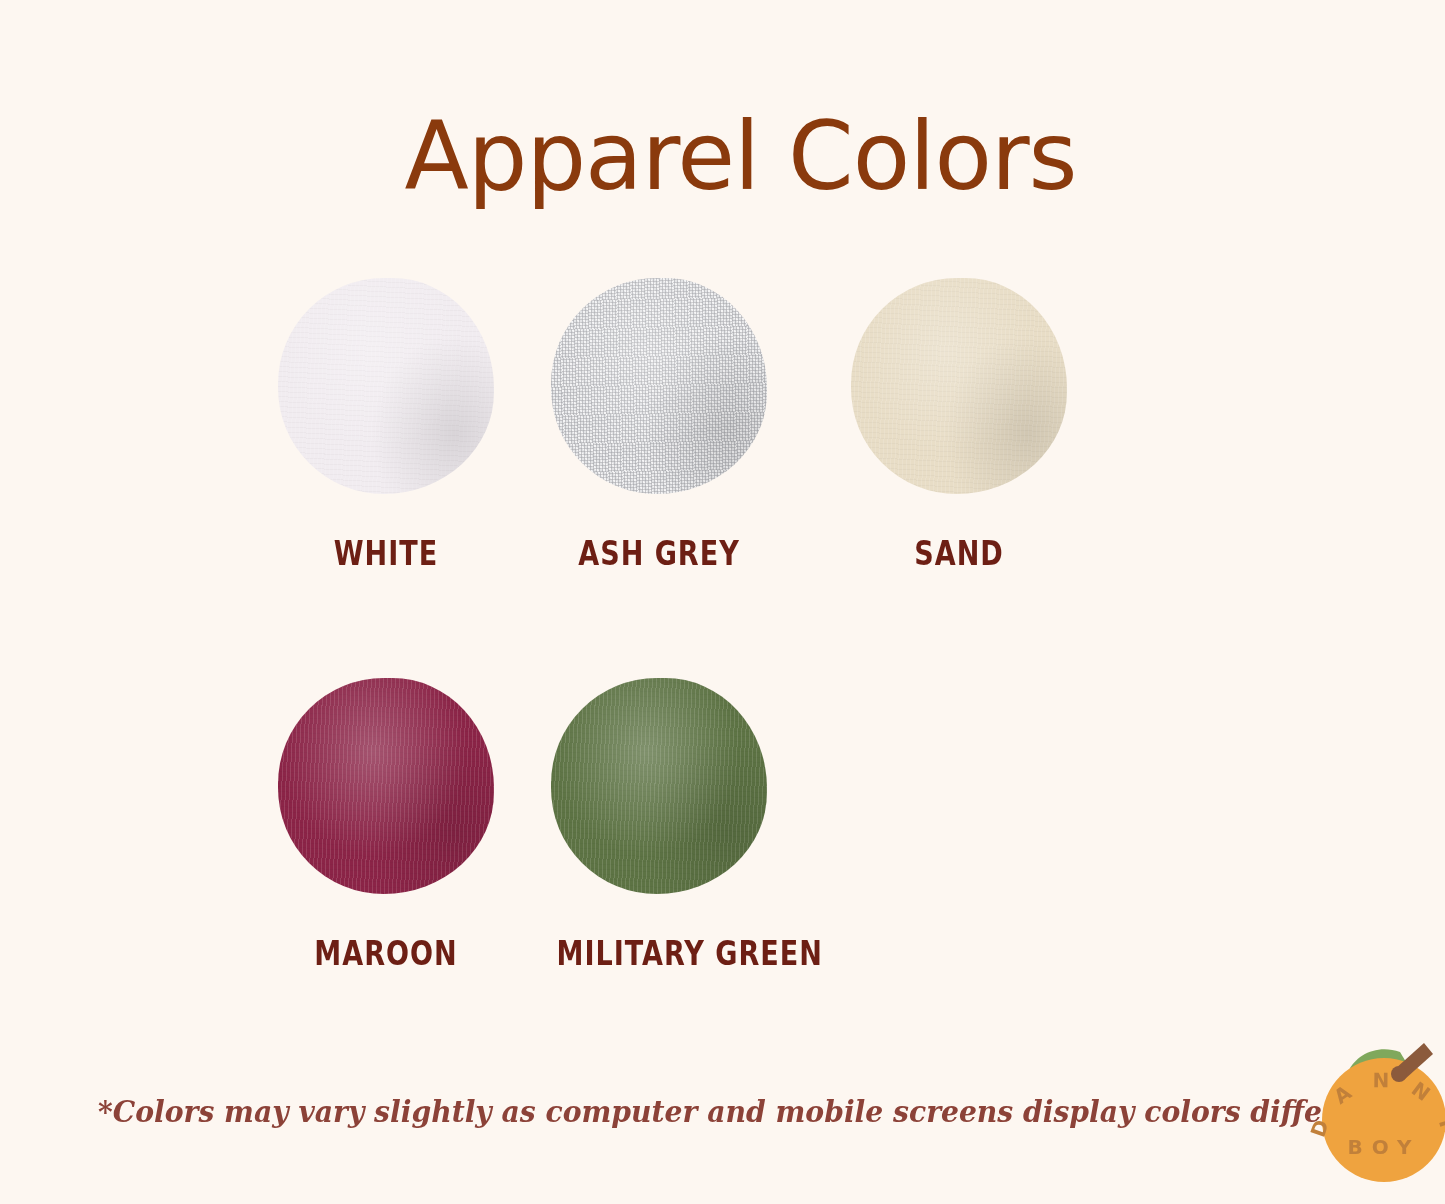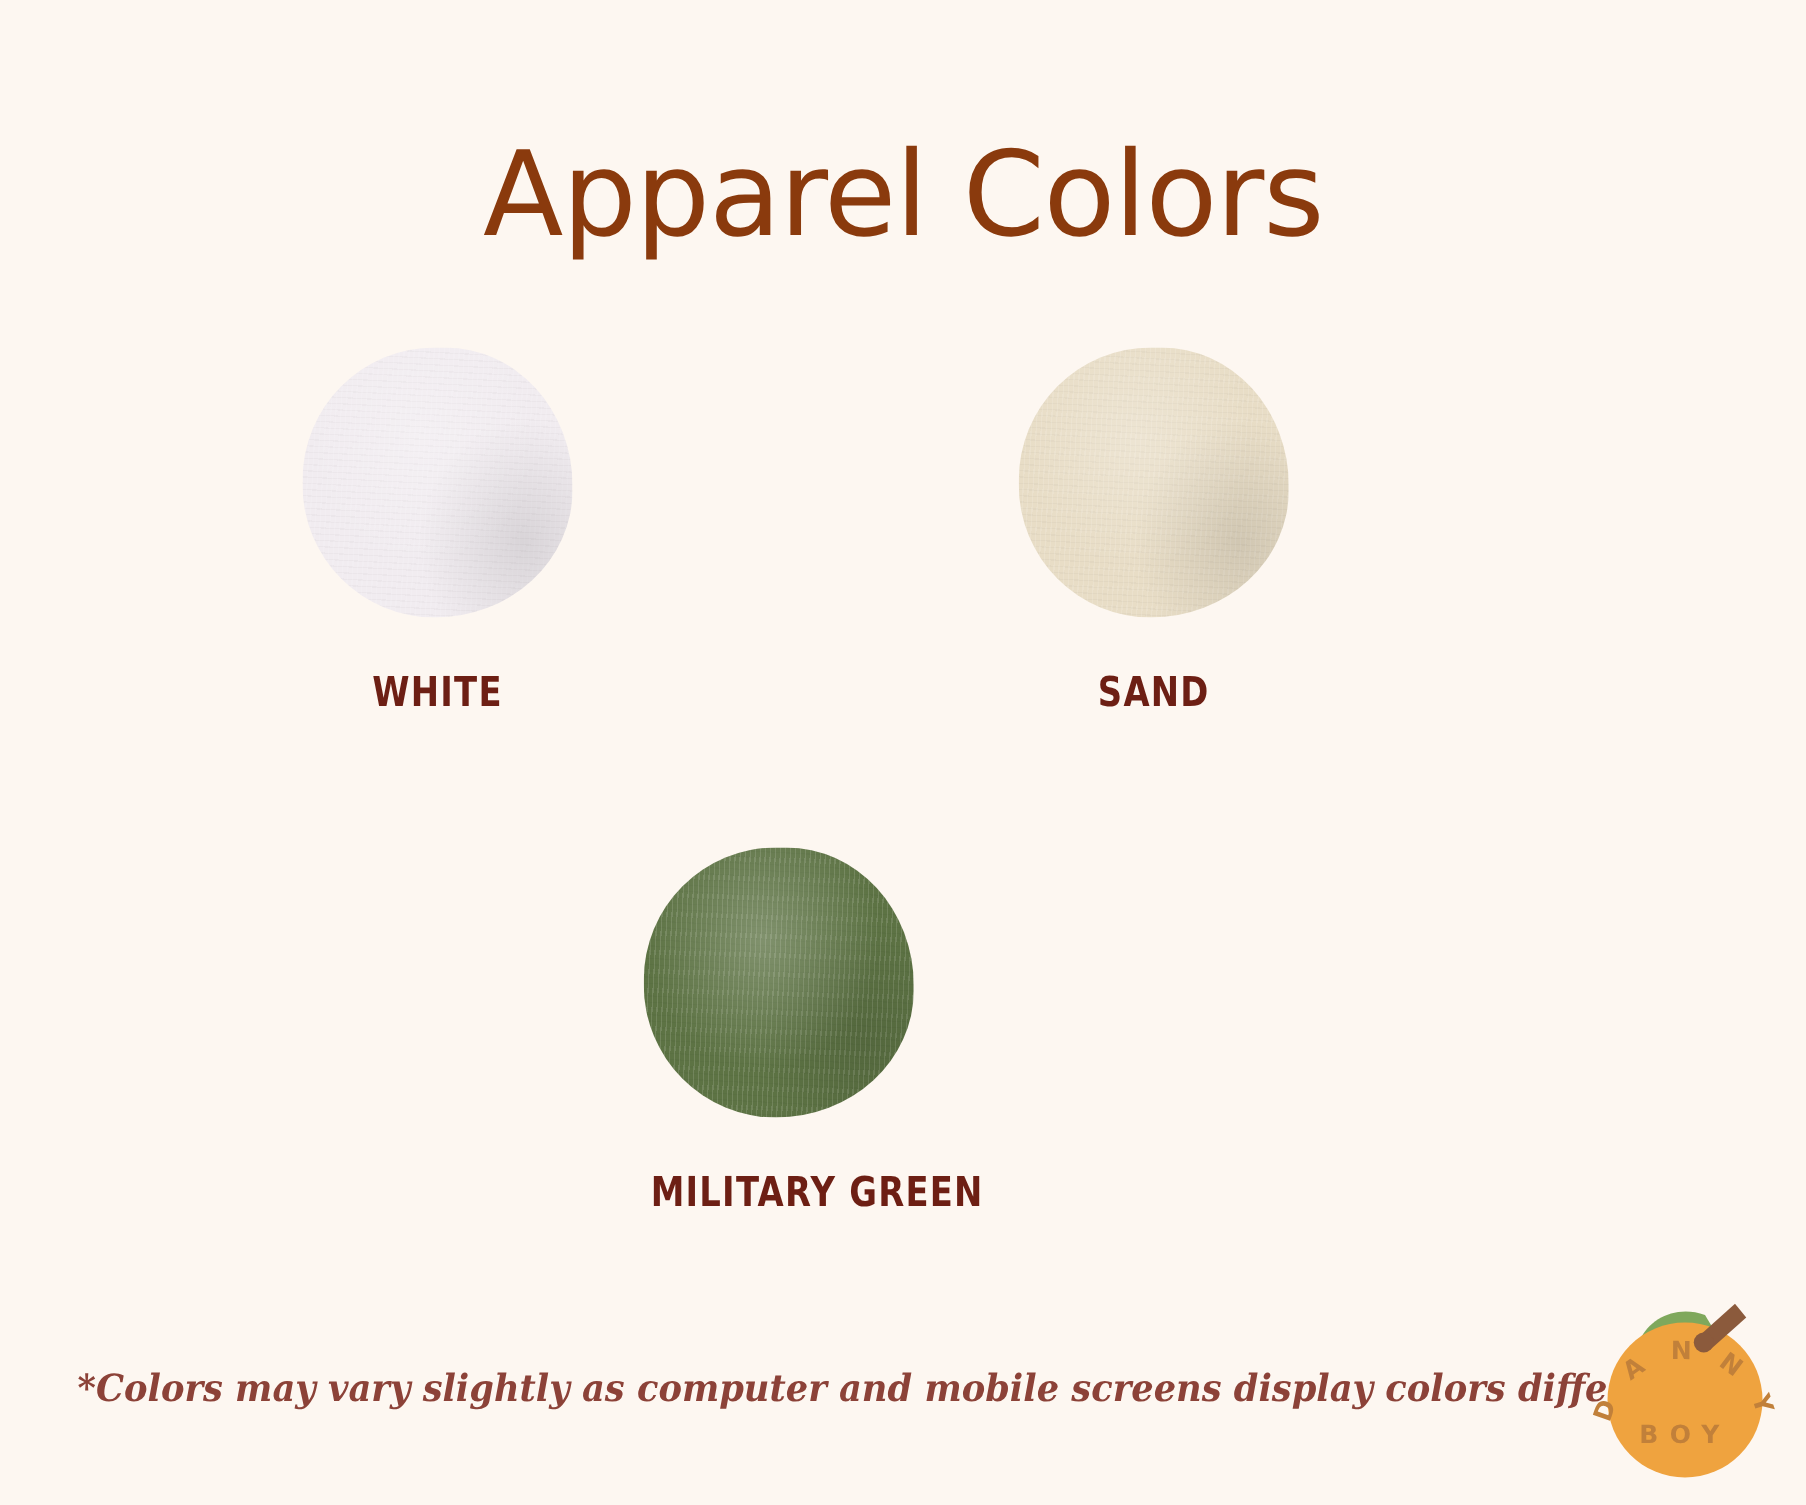--- a/index.html
+++ b/index.html
@@ -155,56 +155,76 @@
     position: absolute;
     left: 1268px;
     top: 1034px;
     width: 160px;
     height: 160px;
   }
 </style>
 </head>
 <body>
 
-<div id="page" style="background: rgb(253, 247, 241);">
+<div id="page" style="background: rgb(253, 247, 241); margin-left: 36px;">
 
   <div class="title" style="color: rgb(138, 58, 13);">Apparel Colors</div>
 
   <div class="grid">
 
     <div class="row">
 
       <div class="cell c0">
         <div class="swatch-wrap">
           <div class="swatch" id="sw0">
             <div class="base" style="background: rgb(241, 236, 240);"></div>
             <div class="weave"></div>
             <div class="sheen"></div>
           </div>
         </div>
         <div class="swatch-label" style="color: rgb(109, 31, 20);">WHITE</div>
       </div>
 
+      <div class="cell c1">
+        <div class="swatch-wrap">
+          <div class="swatch heather" id="sw1">
+            <div class="base" style="background: rgb(227, 228, 230);"></div>
+            <div class="weave"></div>
+            <div class="sheen"></div>
+          </div>
+        </div>
+        <div class="swatch-label" style="color: rgb(109, 31, 20);">ASH GREY</div>
+      </div>
 
       <div class="cell c2">
         <div class="swatch-wrap">
           <div class="swatch" id="sw2">
             <div class="base" style="background: rgb(232, 221, 198);"></div>
             <div class="weave"></div>
             <div class="sheen"></div>
           </div>
         </div>
         <div class="swatch-label" style="color: rgb(109, 31, 20);">SAND</div>
       </div>
 
 
     </div>
 
     <div class="row">
 
+      <div class="cell c0">
+        <div class="swatch-wrap">
+          <div class="swatch" id="sw4">
+            <div class="base" style="background: rgb(139, 36, 71);"></div>
+            <div class="weave"></div>
+            <div class="sheen"></div>
+          </div>
+        </div>
+        <div class="swatch-label" style="color: rgb(109, 31, 20);">MAROON</div>
+      </div>
 
       <div class="cell c1">
         <div class="swatch-wrap">
           <div class="swatch" id="sw5">
             <div class="base" style="background: rgb(93, 115, 68);"></div>
             <div class="weave"></div>
             <div class="sheen"></div>
           </div>
         </div>
         <div class="swatch-label" style="color: rgb(109, 31, 20);">MILITARY GREEN</div>

